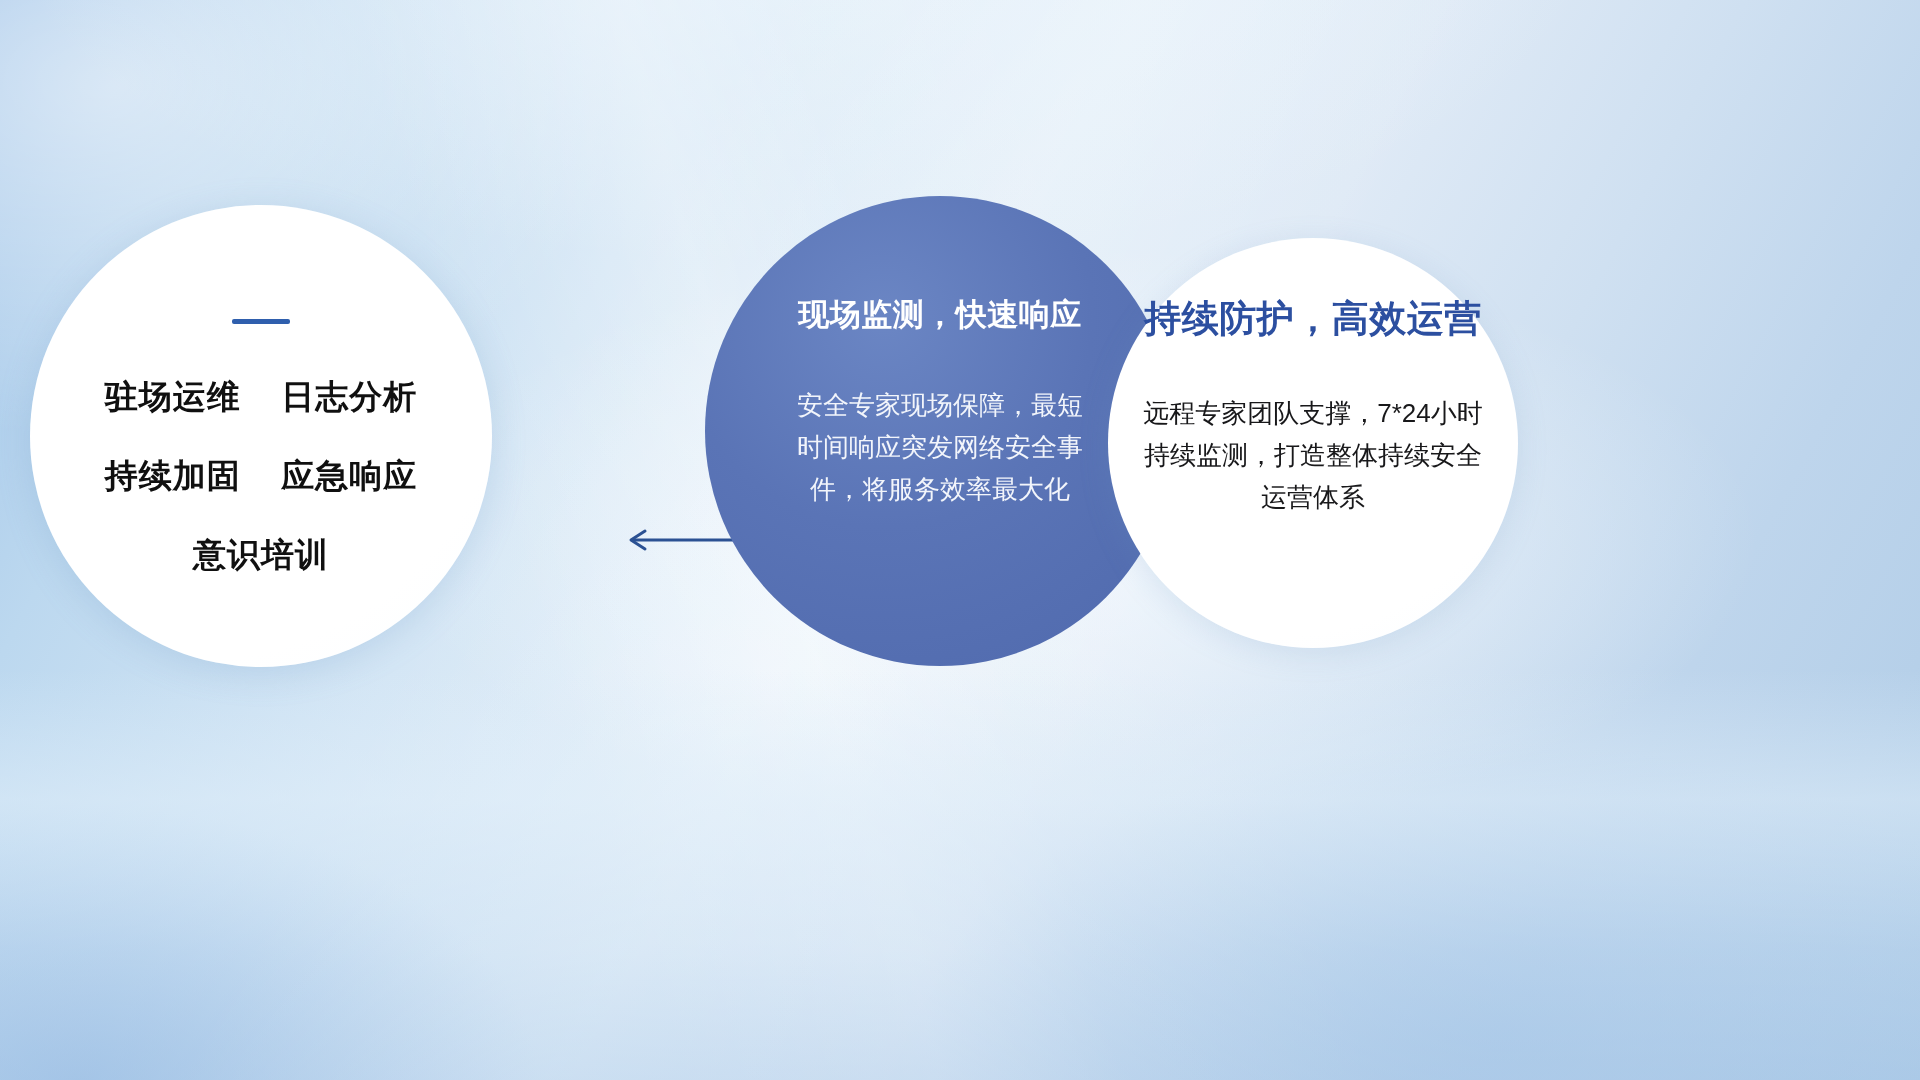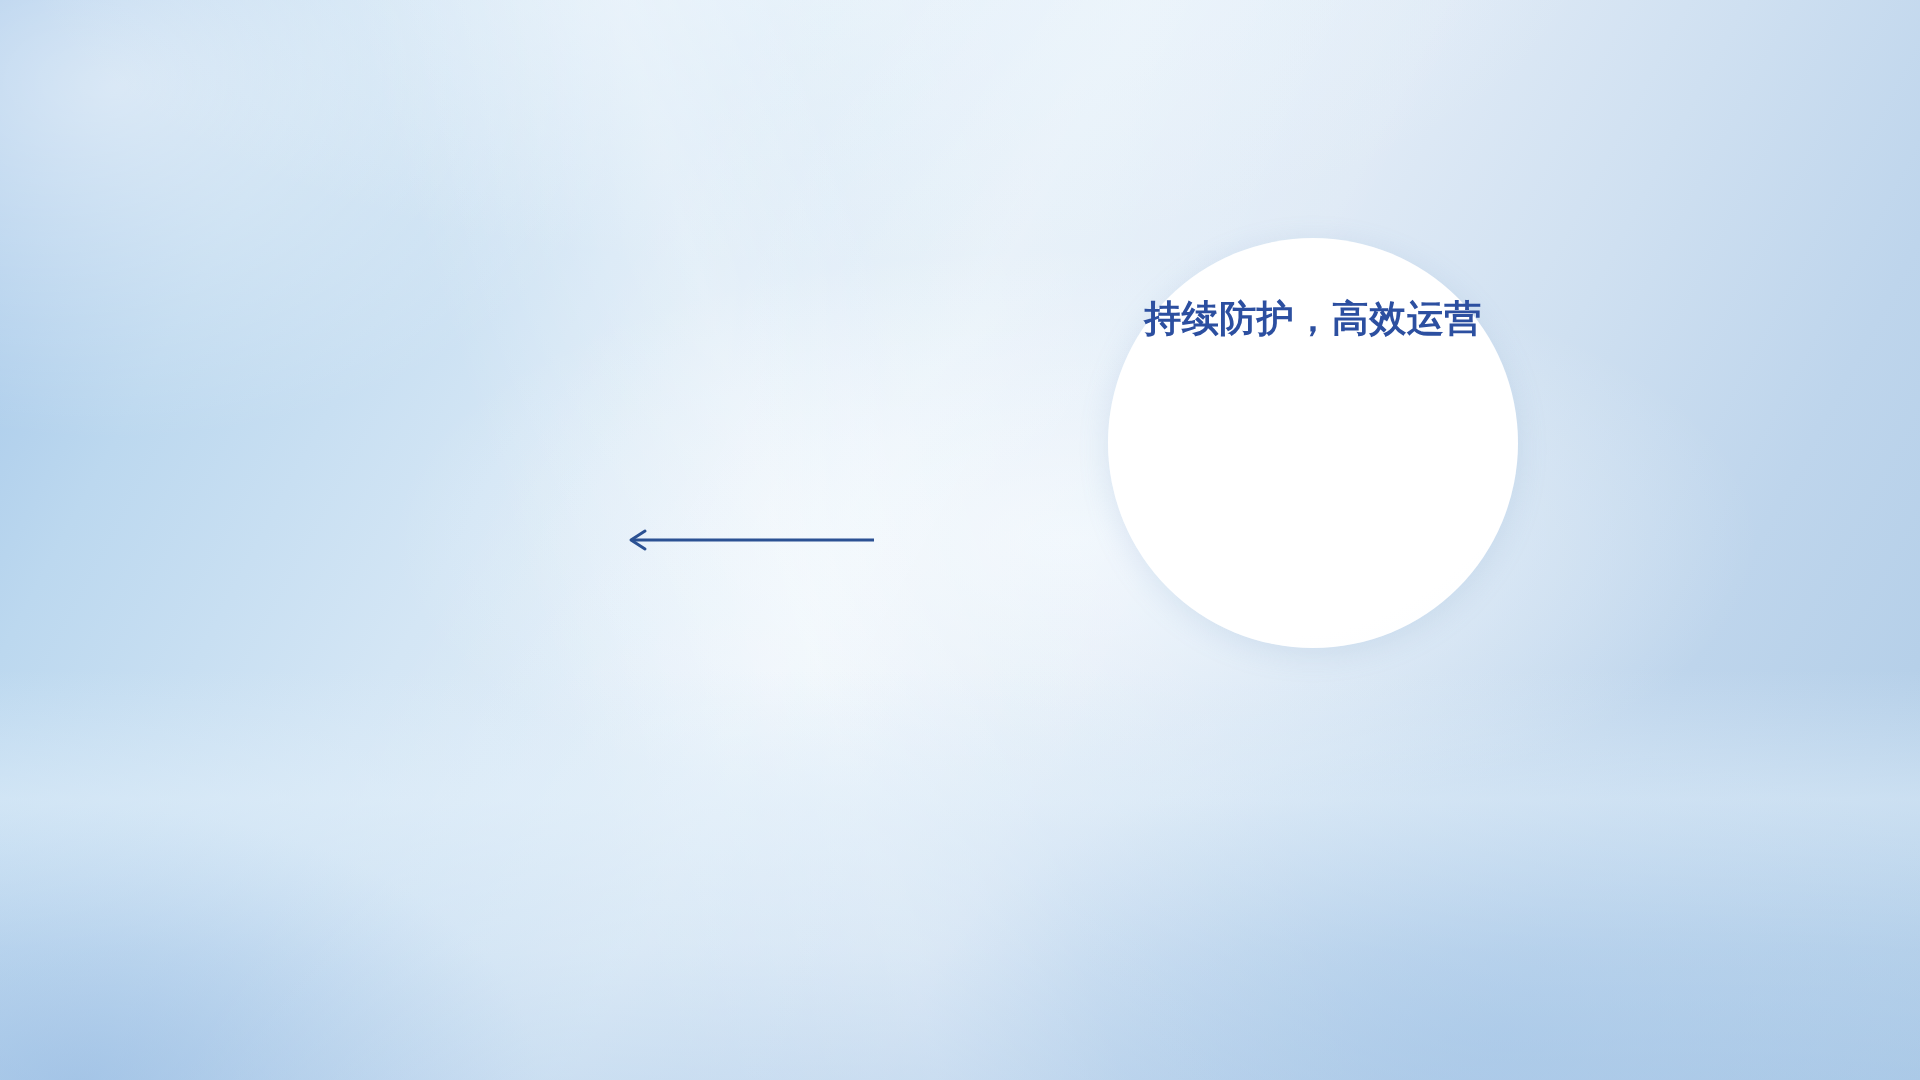--- a/index.html
+++ b/index.html
@@ -174,19 +174,30 @@
   <div class="bg-layer bg-sheen-2"></div>
   <div class="bg-layer bg-band-lower"></div>
 
   <div id="arrow-connector">
     <svg width="262" height="24" viewBox="0 0 262 24">
       <line x1="20" y1="12" x2="262" y2="12" stroke="#2b5193" stroke-width="3"></line>
       <polyline points="33,3 19,12 33,21" fill="none" stroke="#2b5193" stroke-width="3" stroke-linecap="round" stroke-linejoin="round"></polyline>
     </svg>
   </div>
 
-
+  <div id="circle-left" class="circle">
+    <div id="left-divider"></div>
+    <div class="left-line">驻场运维    日志分析</div>
+    <div class="left-line">持续加固    应急响应</div>
+    <div class="left-line">意识培训</div>
+  </div>
+
+  <div id="circle-mid" class="circle">
+    <div id="mid-title">现场监测，快速响应</div>
+    <div id="mid-body">安全专家现场保障，最短时间响应突发网络安全事件，将服务效率最大化</div>
+  </div>
 
   <div id="circle-right" class="circle">
     <div id="right-title">持续防护，高效运营</div>
+    <div id="right-body">远程专家团队支撑，7*24小时持续监测，打造整体持续安全运营体系</div>
   </div>
 
 </div>
 
 </body></html>

